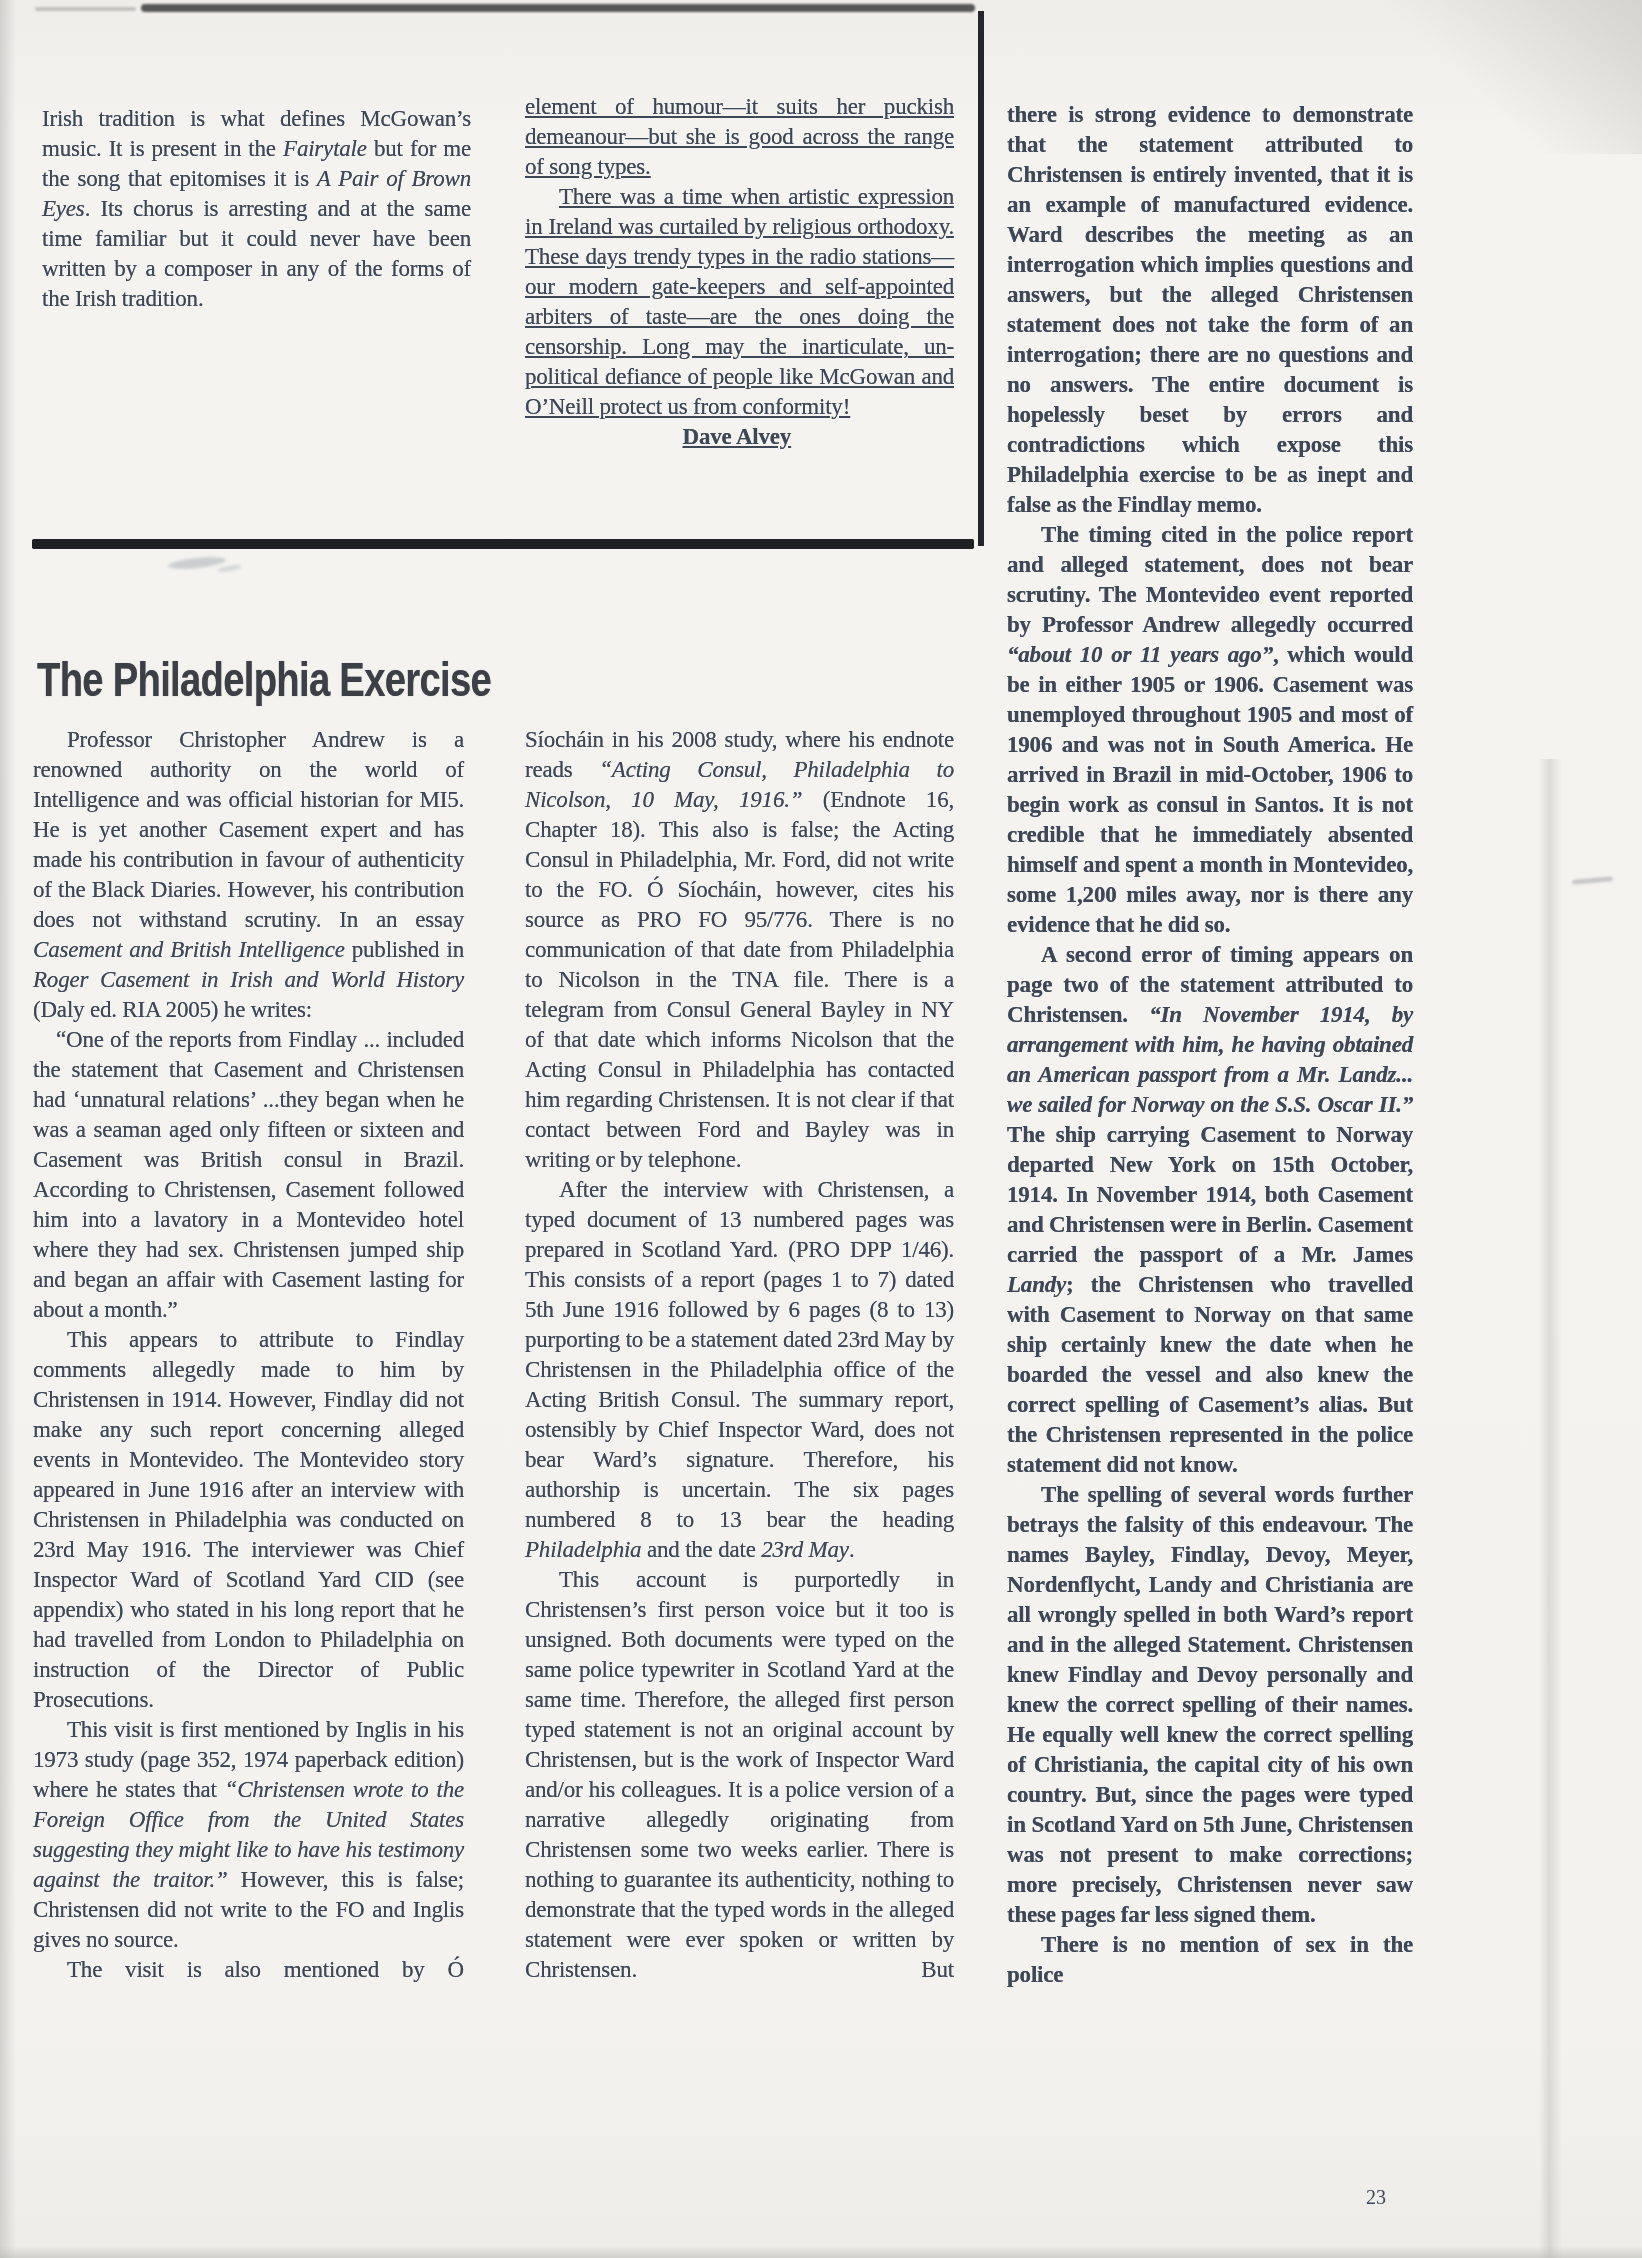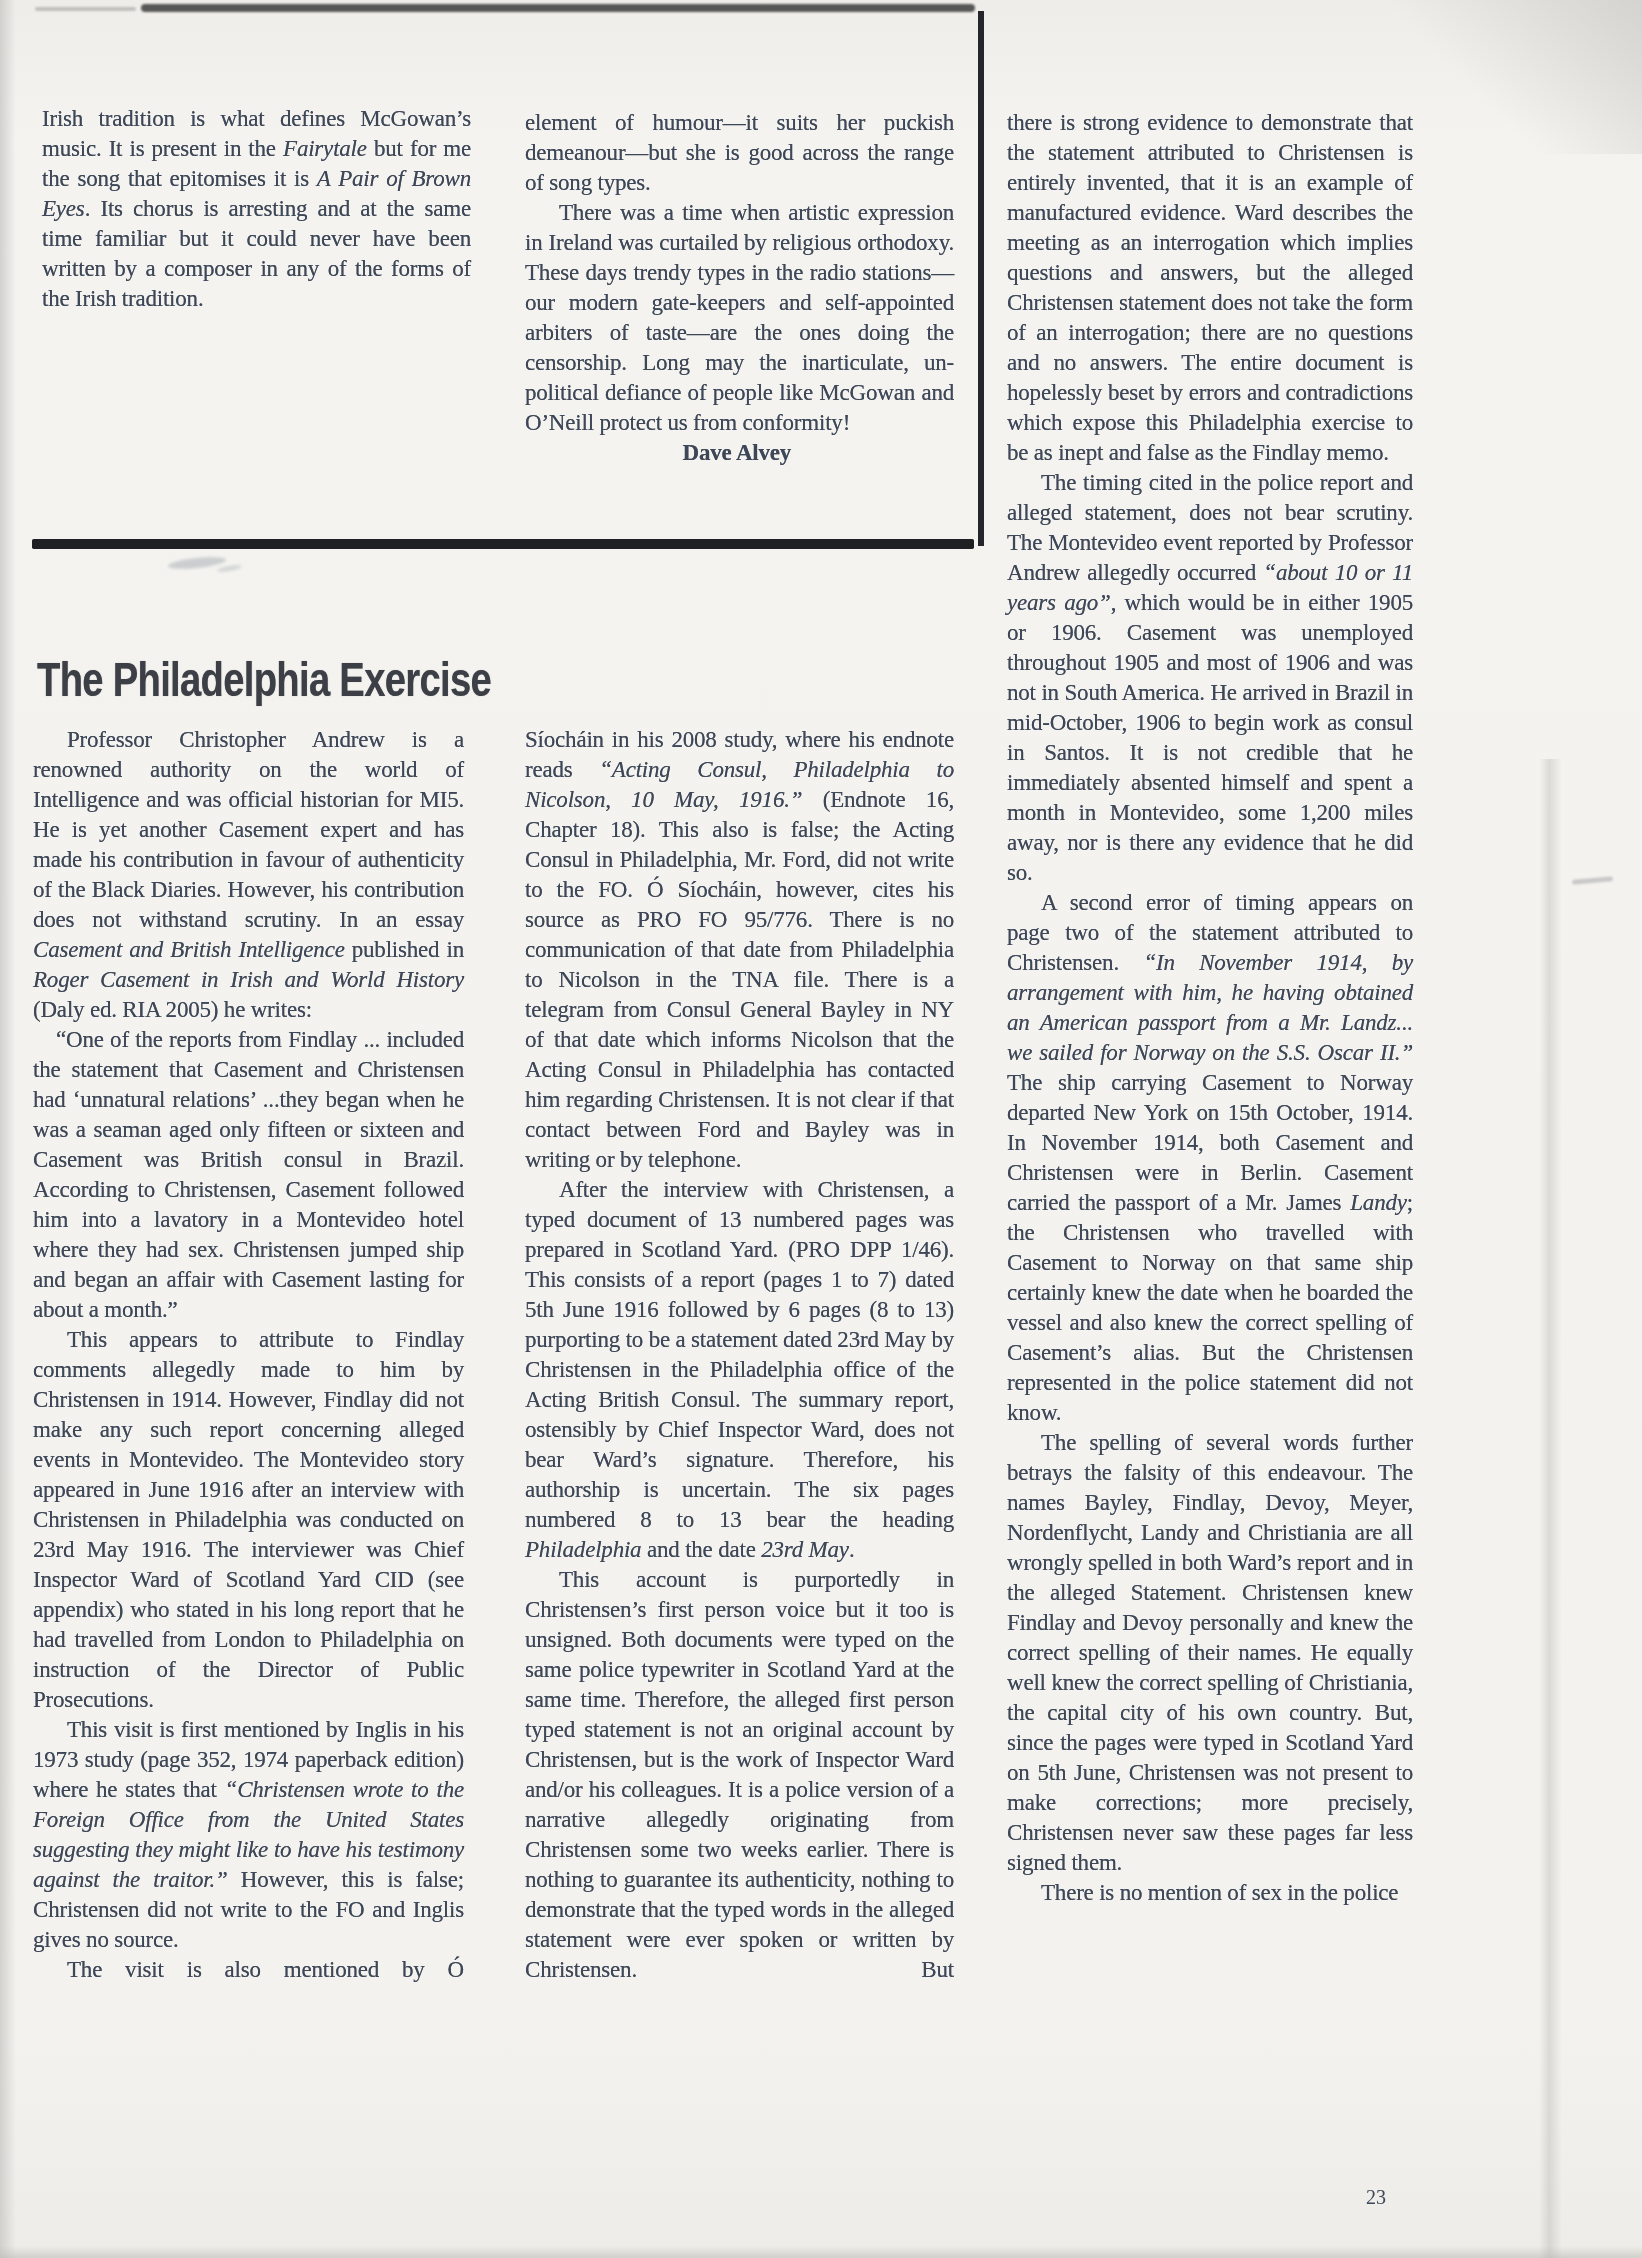--- a/index.html
+++ b/index.html
@@ -5,22 +5,22 @@
   html,body { margin:0; padding:0; background:#888; }
   .page {
     position:relative; width:1643px; height:2258px; overflow:hidden;
     background:linear-gradient(180deg,#eeede9 0%, #f4f3f0 6%, #f3f2ee 90%, #edece8 100%);
     font-family:"Liberation Serif","DejaVu Serif",serif;
     color:#3d4757;
   }
   .col { position:absolute; text-align:justify; font-size:23px; line-height:30px;
          letter-spacing:-0.2px; text-shadow:0 0 0.4px rgba(61,71,87,0.75); }
   .colA  { left:42px;  top:104px; width:429px; }
-  .colB  { left:525px; top:108px; width:429px; }
-  .colC  { left:1007px; top:108px; width:406px; }
+  .colB  { left:525px; top:92px; width:429px;text-decoration:underline; }
+  .colC  { left:1007px; top:100px; width:406px;font-weight:bold; }
   .mainL { left:33px;  top:725px; width:431px; }
   .mainM { left:525px; top:725px; width:429px; }
   .page p { margin:0; }
   p.ind { text-indent:34px; }
   .gap { margin-top:41px; }
   .quote { margin:17.6px 8.8px 23px 46px; text-indent:23px; }
   .sig { text-align:center; font-weight:bold; margin-top:12.4px; padding-right:5.3px; }
   .it { font-style:italic; }
   .force-just { text-align-last:justify; }
   h1.title {

